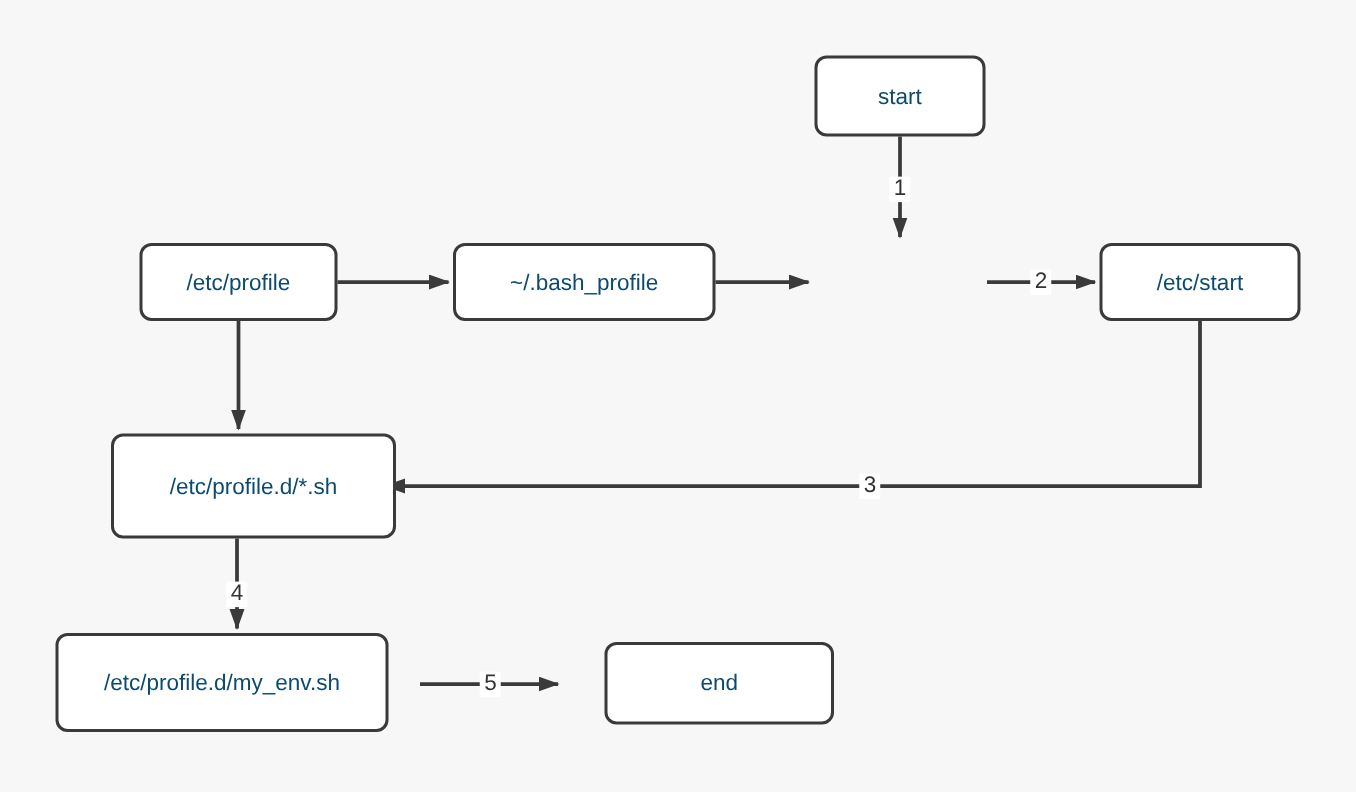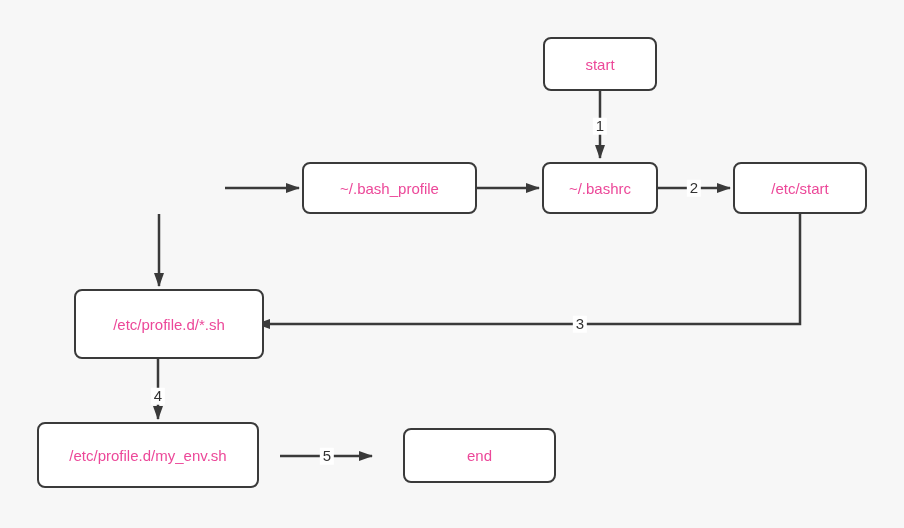--- a/index.html
+++ b/index.html
@@ -21,21 +21,21 @@
     width: 904px; height: 528px;
   }
   .node {
     position: absolute;
     display: flex;
     align-items: center;
     justify-content: center;
     background: #ffffff;
     border: 2.5px solid #3a3a3a;
     border-radius: 8px;
-    color: #ec4899;
+    color: #0c4a6e;
     font-size: 15px;
     text-align: center;
     white-space: nowrap;
   }
   .node-start       { left: 543px; top: 37px;  width: 114px; height: 54px; }
   .node-etc-profile { left: 93px;  top: 162px; width: 132px; height: 52px; }
   .node-bash-profile{ left: 302px; top: 162px; width: 175px; height: 52px; }
   .node-bashrc      { left: 542px; top: 162px; width: 116px; height: 52px; }
   .node-etc-bashrc  { left: 733px; top: 162px; width: 134px; height: 52px; }
   .node-profile-d   { left: 74px;  top: 289px; width: 190px; height: 70px; }
@@ -82,28 +82,28 @@
 
     <path d="M158,359 L158,419" stroke="#3a3a3a" stroke-width="2.5" fill="none" marker-end="url(#arrow)"></path>
 
     <path d="M280,456 L372,456" stroke="#3a3a3a" stroke-width="2.5" fill="none" marker-end="url(#arrow)"></path>
   </svg>
 
   <div class="node node-start">
     <span>start</span>
   </div>
 
+  <div class="node node-etc-profile">
+    <span>/etc/profile</span>
+  </div>
 
   <div class="node node-bash-profile">
     <span>~/.bash_profile</span>
   </div>
 
-  <div class="node node-bashrc">
-    <span>~/.bashrc</span>
-  </div>
 
   <div class="node node-etc-bashrc">
     <span>/etc/start</span>
   </div>
 
   <div class="node node-profile-d">
     <span>/etc/profile.d/*.sh</span>
   </div>
 
   <div class="node node-my-env">

